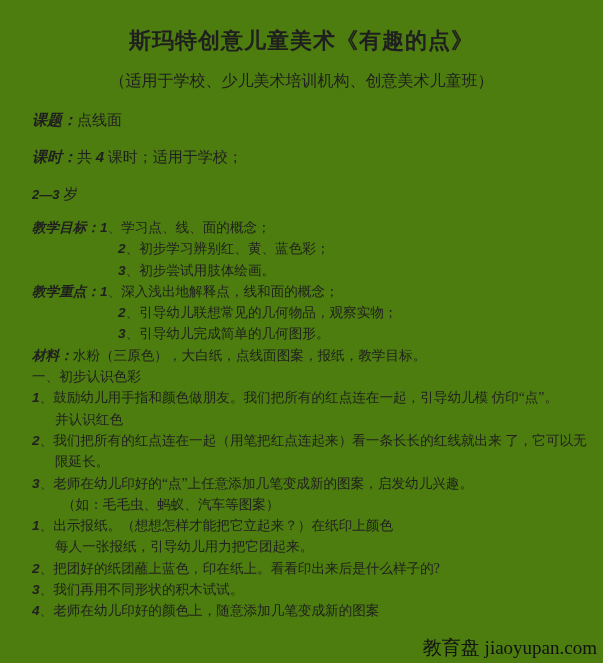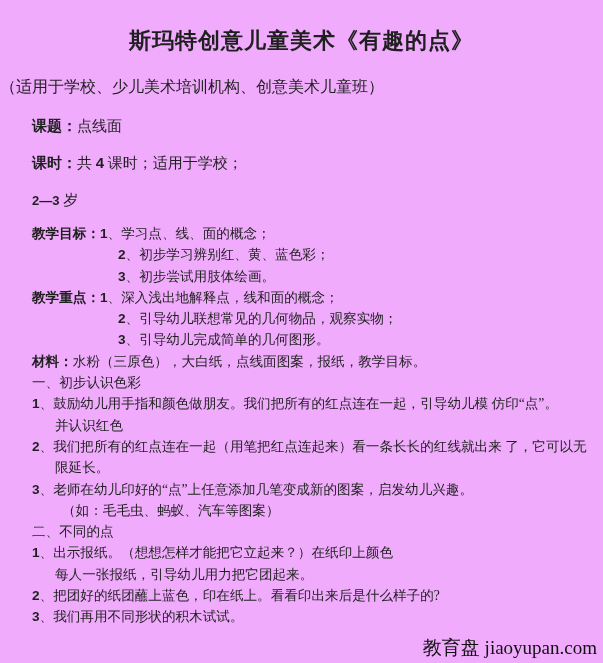--- a/index.html
+++ b/index.html
@@ -1,36 +1,36 @@
 <!DOCTYPE html>
 <html><head>
 <meta charset="utf-8">
 <style>
   html,body{margin:0;padding:0;background:#fff;}
   .page{
-    width:603px;height:663px;background:#f0abfc;position:relative;overflow:hidden;
+    width:603px;height:663px;background:#4d7c0f;position:relative;overflow:hidden;
     font-family:"Liberation Serif","DejaVu Serif",serif;color:#1f1f1f;
   }
   .doc-title{
     padding-top:26px;text-align:center;font-size:22px;font-weight:700;letter-spacing:1px;
   }
   .doc-subtitle{
-    margin-top:21px;font-size:16px;
+    margin-top:15px;text-align:center;font-size:16px;
   }
   .body-text{
     margin-top:18px;padding-left:32px;padding-right:6px;
   }
   .line{white-space:nowrap;font-size:13.6px;line-height:21.3px;}
   .line.meta{font-size:15px;line-height:21px;margin-bottom:15px;}
   .line.age{font-size:15px;line-height:22px;margin-bottom:11px;}
   .line.age .n{font-size:13px;}
   .line.indent1{padding-left:86px;}
   .line.cont{padding-left:23px;}
   .line.cont2{padding-left:30px;}
-  .b{font-weight:700;}
+  .b{font-weight:700;font-style:italic;}
   .n{font-family:"Liberation Sans","DejaVu Sans",sans-serif;}
   .watermark{
     position:absolute;right:6px;bottom:2px;font-size:19px;white-space:nowrap;color:#111;text-align:right;
   }
 </style>
 </head>
 <body>
 
 <div class="page">
   <div class="doc-title">斯玛特创意儿童美术《有趣的点》</div>
@@ -46,24 +46,24 @@
       <div class="line indent1"><span class="b n">2</span><span>、引导幼儿联想常见的几何物品，观察实物；</span></div>
       <div class="line indent1"><span class="b n">3</span><span>、引导幼儿完成简单的几何图形。</span></div>
       <div class="line para"><span class="b">材料：</span><span>水粉（三原色），大白纸，点线面图案，报纸，教学目标。</span></div>
       <div class="line para"><span>一、初步认识色彩</span></div>
       <div class="line para"><span class="b n">1</span><span>、鼓励幼儿用手指和颜色做朋友。我们把所有的红点连在一起，引导幼儿模 仿印“点”。</span></div>
       <div class="line cont"><span>并认识红色</span></div>
       <div class="line para"><span class="b n">2</span><span>、我们把所有的红点连在一起（用笔把红点连起来）看一条长长的红线就出来 了，它可以无</span></div>
       <div class="line cont"><span>限延长。</span></div>
       <div class="line para"><span class="b n">3</span><span>、老师在幼儿印好的“点”上任意添加几笔变成新的图案，启发幼儿兴趣。</span></div>
       <div class="line cont2"><span>（如：毛毛虫、蚂蚁、汽车等图案）</span></div>
-      <div class="line para"><span>二、不同的点</span></div>
       <div class="line para"><span class="b n">1</span><span>、出示报纸。（想想怎样才能把它立起来？）在纸印上颜色</span></div>
       <div class="line cont"><span>每人一张报纸，引导幼儿用力把它团起来。</span></div>
       <div class="line para"><span class="b n">2</span><span>、把团好的纸团蘸上蓝色，印在纸上。看看印出来后是什么样子的?</span></div>
       <div class="line para"><span class="b n">3</span><span>、我们再用不同形状的积木试试。</span></div>
+      <div class="line para"><span class="b n">4</span><span>、老师在幼儿印好的颜色上，随意添加几笔变成新的图案</span></div>
     </div>
   <div class="watermark">
     <span class="wm-cn">教育盘</span>
     <span> </span>
     <span class="wm-domain">jiaoyupan.com</span>
   </div>
 </div>
 
 </body></html>

